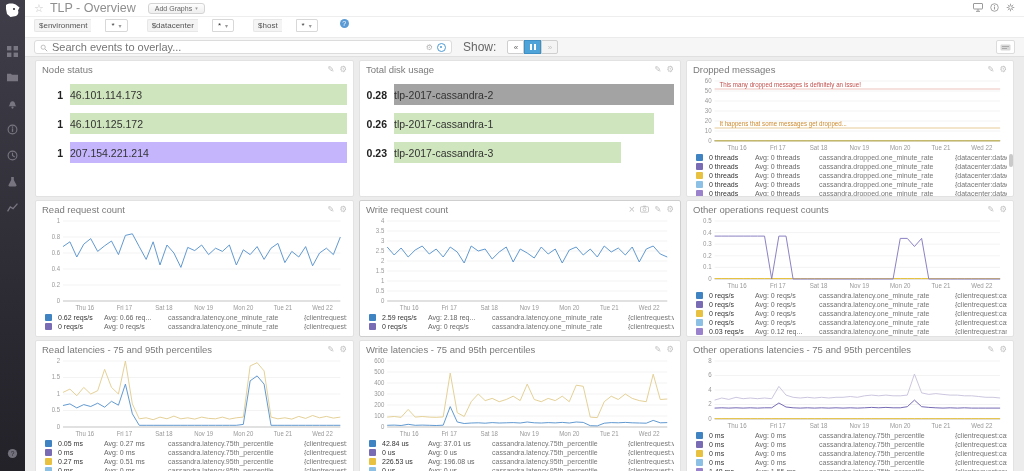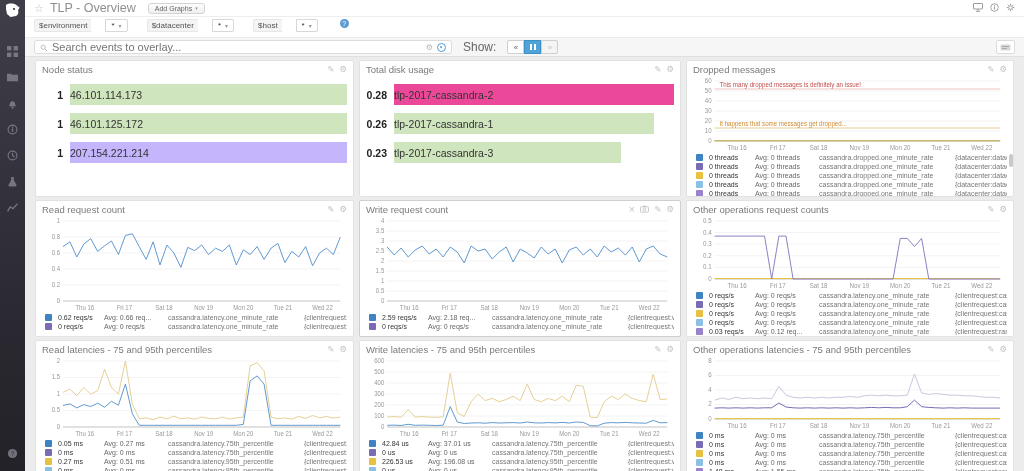--- a/index.html
+++ b/index.html
@@ -275,21 +275,21 @@
           <span class="p-title">Total disk usage</span>
         <span class="p-icons">
             <span class="p-ic">✎</span>
             <span class="p-ic">⚙</span>
           </span>
         </div>
       <div>
           <div class="tl-row">
             <span class="tl-val">0.28</span>
             <div class="tl-track">
-              <div class="tl-bar" style="width:100%;background:#ec4899">
+              <div class="tl-bar" style="width:100%;background:#a3a3a3">
                 <span class="tl-label">tlp-2017-cassandra-2</span>
               </div>
             </div>
           </div>
           <div class="tl-row">
             <span class="tl-val">0.26</span>
             <div class="tl-track">
               <div class="tl-bar" style="width:93%;background:#cfe5bd">
                 <span class="tl-label">tlp-2017-cassandra-1</span>
               </div>

